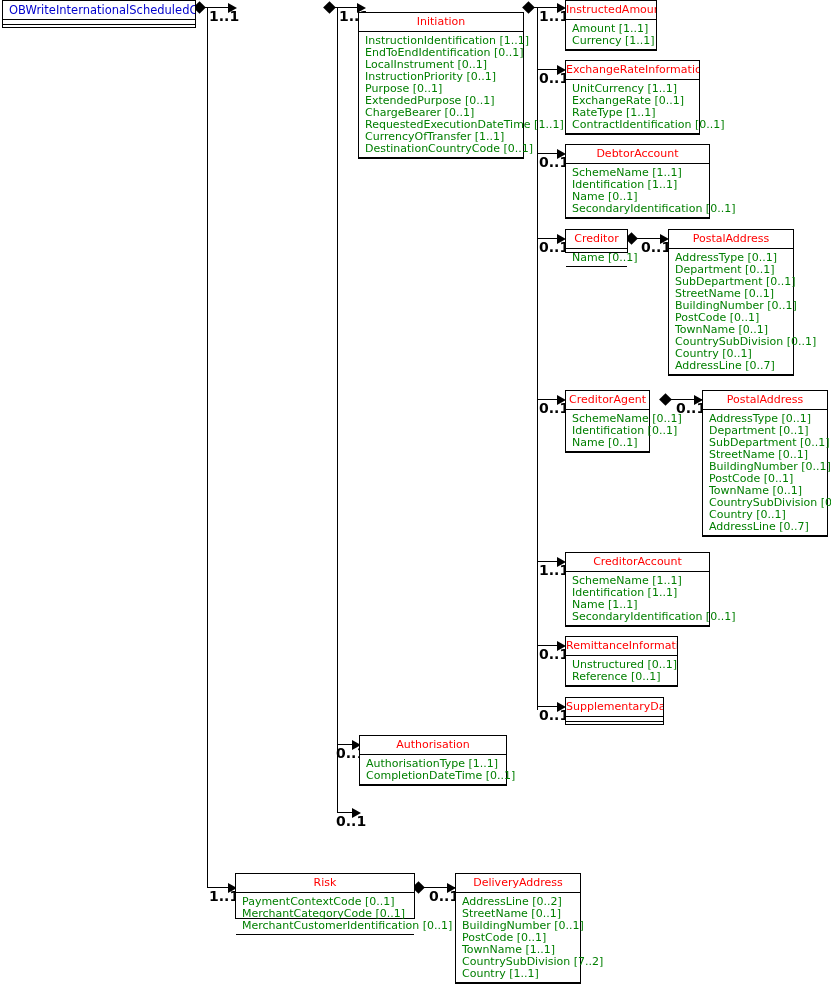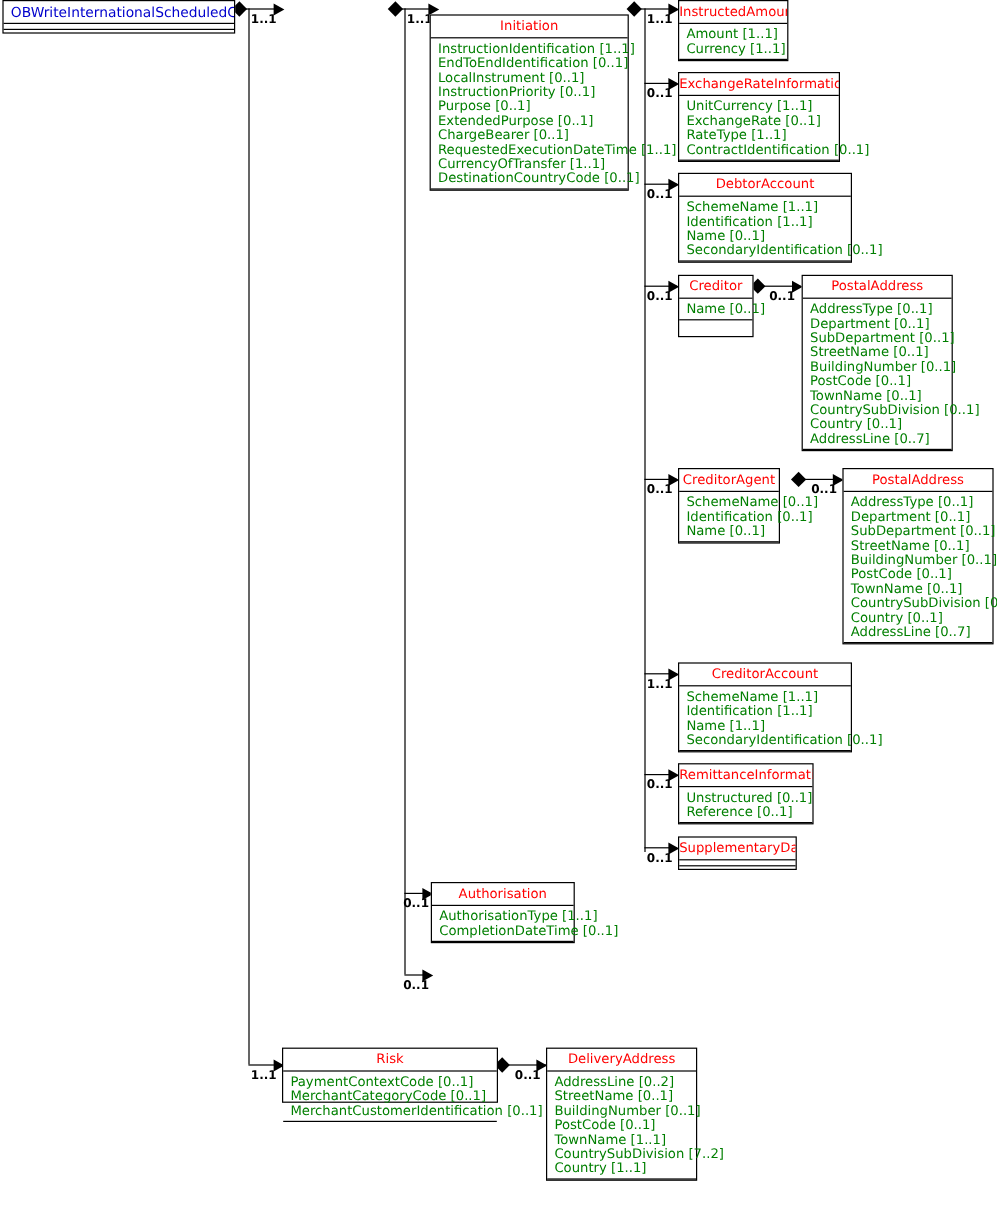--- a/index.html
+++ b/index.html
@@ -67,21 +67,21 @@
   .arrow{
     position:absolute;
     width:0;height:0;
     border-top:5px solid transparent;
     border-bottom:5px solid transparent;
     border-left:9px solid #000000;
   }
   .card{
     position:absolute;
     color:#000000;
-    font-size:10px;
+    font-size:14px;
     font-weight:bold;
     line-height:9px;
     white-space:nowrap;
     font-family:"DejaVu Sans","Liberation Sans",sans-serif;
   }
 </style>
 </head>
 <body>
 
 <div id="canvas">
@@ -209,21 +209,21 @@
     <div class="title">DebtorAccount</div>
     <div class="attrs">
       <div class="attr">SchemeName [1..1]</div>
       <div class="attr">Identification [1..1]</div>
       <div class="attr">Name [0..1]</div>
       <div class="attr">SecondaryIdentification [0..1]</div>
     </div>
     <div class="foot2"></div>
   </div>
 
-  <div class="box" style="left:565px;top:229px;width:63px;height:52px;">
+  <div class="box" style="left:565px;top:229px;width:63px;height:24px;">
     <div class="title">Creditor</div>
     <div class="attrs">
       <div class="attr">Name [0..1]</div>
     </div>
     <div class="foot2"></div>
   </div>
 
   <div class="box" style="left:668px;top:229px;width:126px;height:147px;">
     <div class="title">PostalAddress</div>
     <div class="attrs">
@@ -287,21 +287,21 @@
     </div>
     <div class="foot2"></div>
   </div>
 
   <div class="box" style="left:565px;top:697px;width:99px;height:28px;">
     <div class="title">SupplementaryData</div>
     <div class="attrs empty"></div>
     <div class="foot2"></div>
   </div>
 
-  <div class="box" style="left:359px;top:735px;width:120px;height:51px;">
+  <div class="box" style="left:359px;top:735px;width:148px;height:51px;">
     <div class="title">Authorisation</div>
     <div class="attrs">
       <div class="attr">AuthorisationType [1..1]</div>
       <div class="attr">CompletionDateTime [0..1]</div>
     </div>
     <div class="foot2"></div>
   </div>
 
 
   <div class="box" style="left:235px;top:873px;width:180px;height:46px;">

